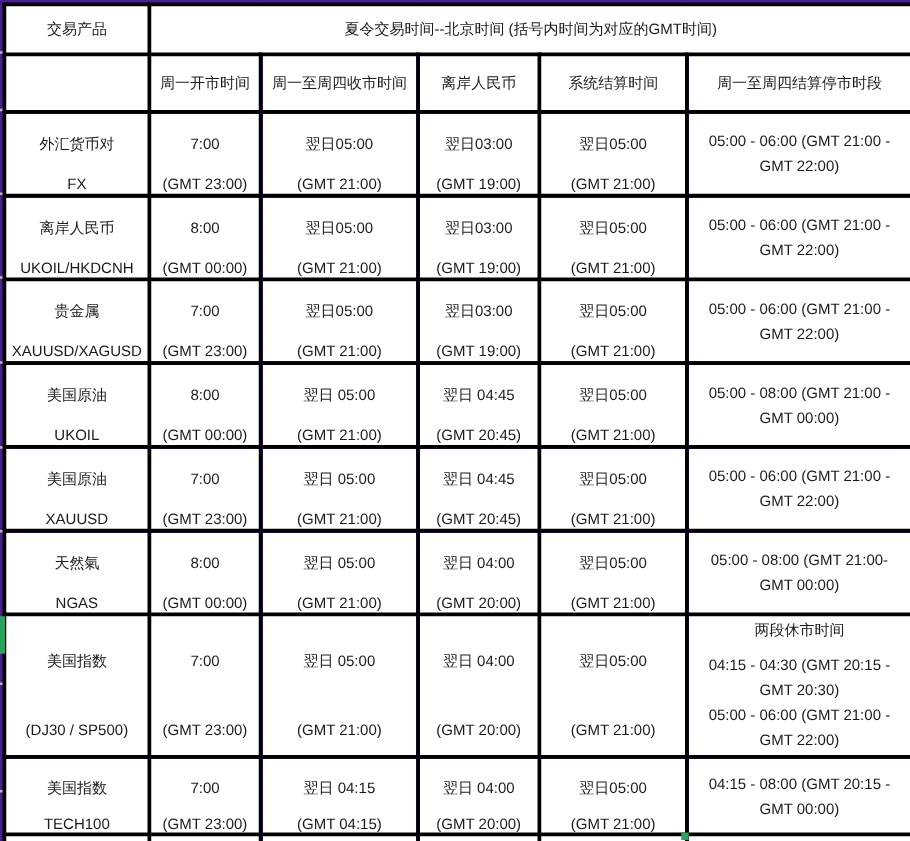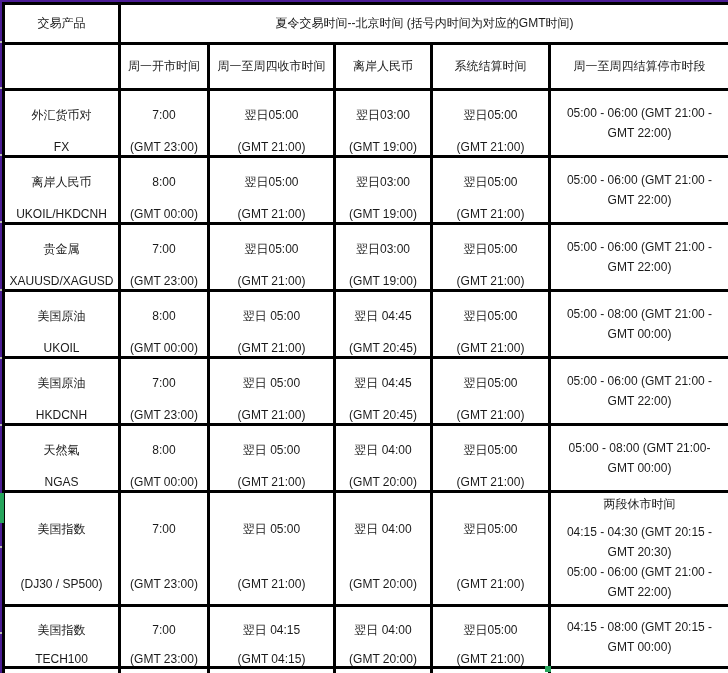--- a/index.html
+++ b/index.html
@@ -295,21 +295,21 @@
               <div class="halt-text">05:00 - 08:00 (GMT 21:00 -
 GMT 00:00)</div>
             </div>
       </td>
     </tr>
 
     <tr>
       <td class="h-data">
         <div class="two-line">
               <div>美国原油</div>
-              <div>HKDCNH</div>
+              <div>XAUUSD</div>
             </div>
       </td>
       <td class="h-data">
         <div class="two-line">
               <div>7:00</div>
               <div>(GMT 23:00)</div>
             </div>
       </td>
       <td class="h-data">
         <div class="two-line">

